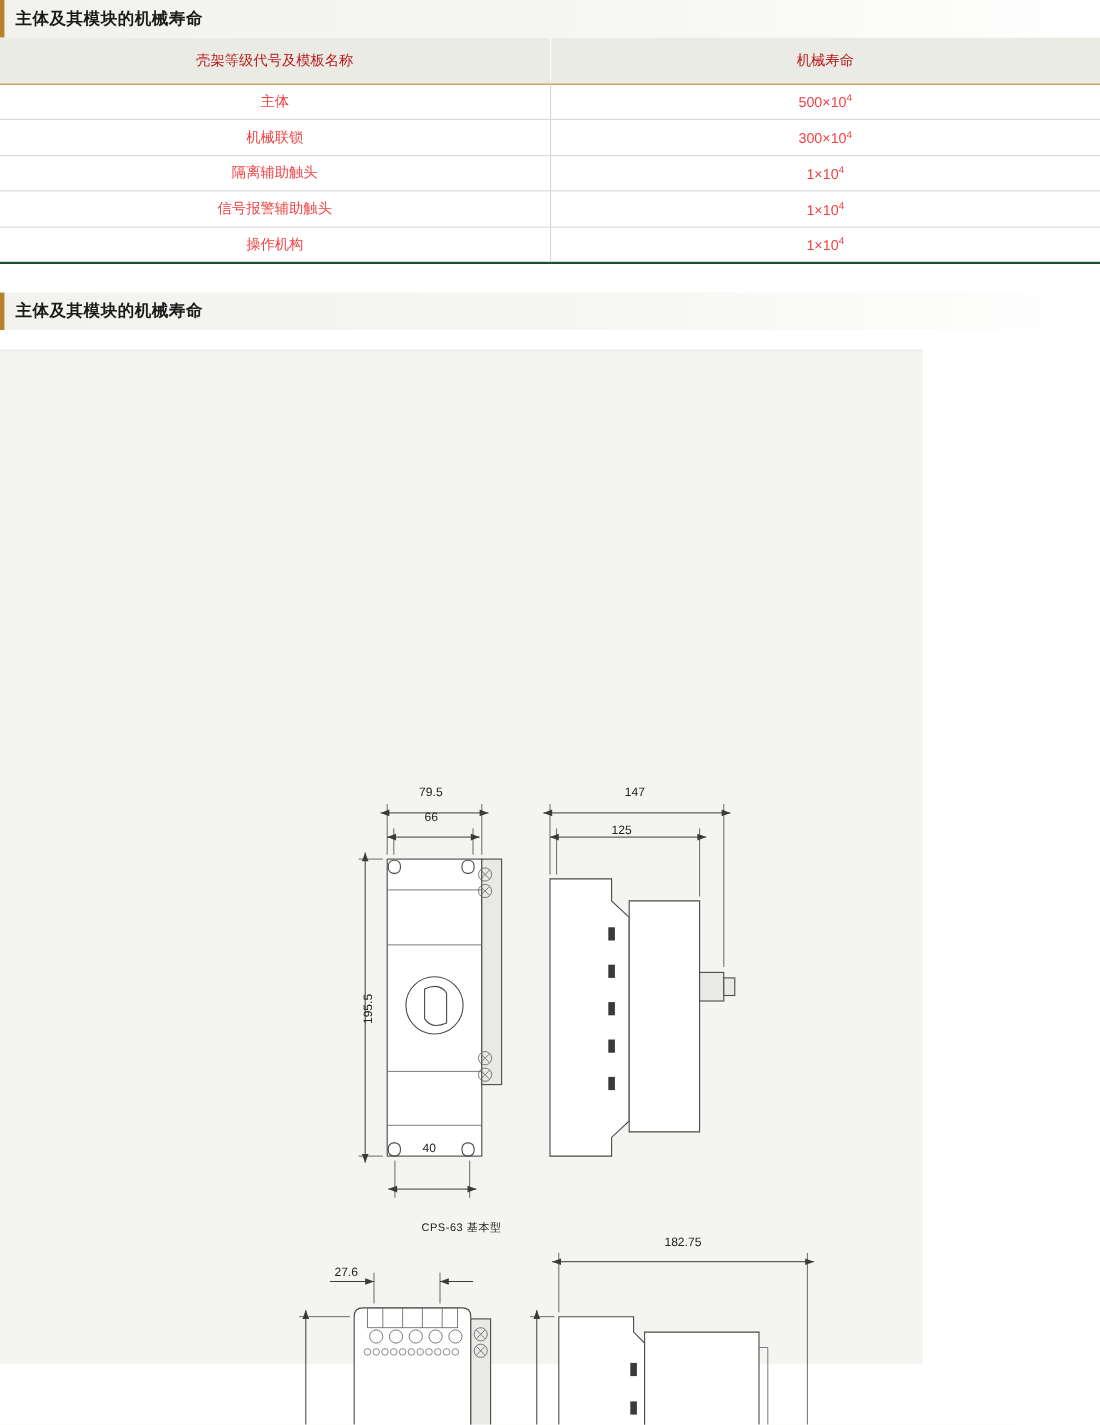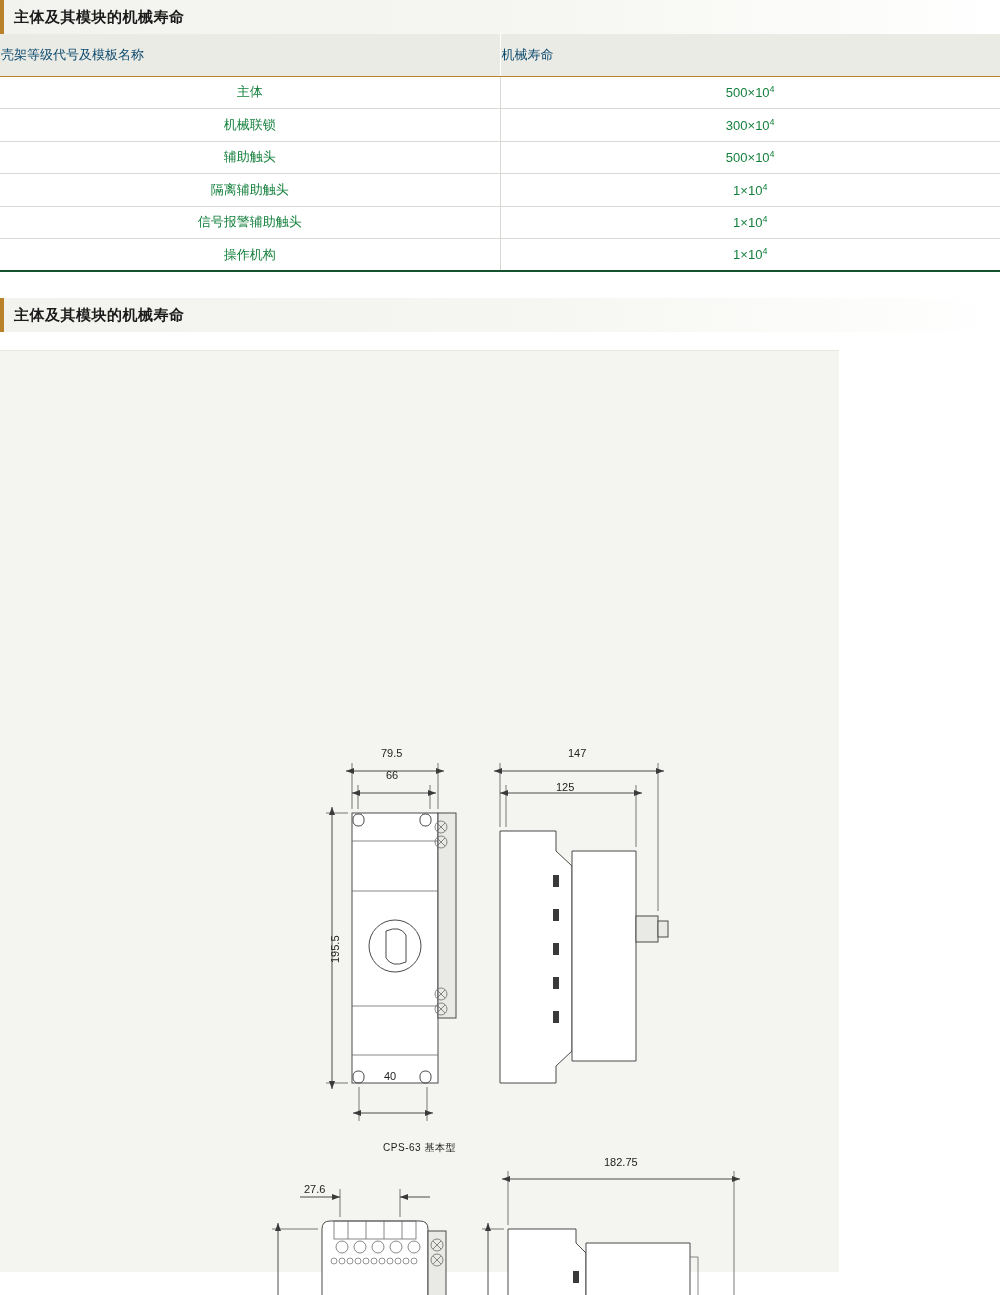--- a/index.html
+++ b/index.html
@@ -35,29 +35,29 @@
   .table-wrap { padding: 0 0 0 0; }
   table.spec {
     width: 1000px;
     border-collapse: collapse;
     table-layout: fixed;
   }
   table.spec th {
     background: #ebebe6;
     font-size: 13px;
     font-weight: normal;
-    color: #0c4a6e;
+    color: #b91c1c;
     height: 42px;
     border-bottom: 1px solid #b9822a;
-    text-align: left;
+    text-align: center;
   }
   table.spec th.col1 { border-right: 1px solid #ffffff; }
   table.spec td {
     font-size: 13px;
-    color: #15803d;
+    color: #ef4444;
     height: 32.5px;
     text-align: center;
     border-bottom: 1px solid #d8d8d4;
   }
   table.spec td.col1 { border-right: 1px solid #d8d8d4; }
   table.spec tr:last-child td { border-bottom: 2px solid #14532d; }
   sup { font-size: 9px; vertical-align: super; }
 
   .gap-a { height: 26px; }
   .gap-b { height: 18px; }
@@ -119,24 +119,20 @@
       </tr>
     </thead>
     <tbody>
       <tr>
         <td class="col1">主体</td>
         <td><span>500×10</span><sup>4</sup></td>
       </tr>
       <tr>
         <td class="col1">机械联锁</td>
         <td><span>300×10</span><sup>4</sup></td>
-      </tr>
-      <tr>
-        <td class="col1">辅助触头</td>
-        <td><span>500×10</span><sup>4</sup></td>
       </tr>
       <tr>
         <td class="col1">隔离辅助触头</td>
         <td><span>1×10</span><sup>4</sup></td>
       </tr>
       <tr>
         <td class="col1">信号报警辅助触头</td>
         <td><span>1×10</span><sup>4</sup></td>
       </tr>
       <tr>

